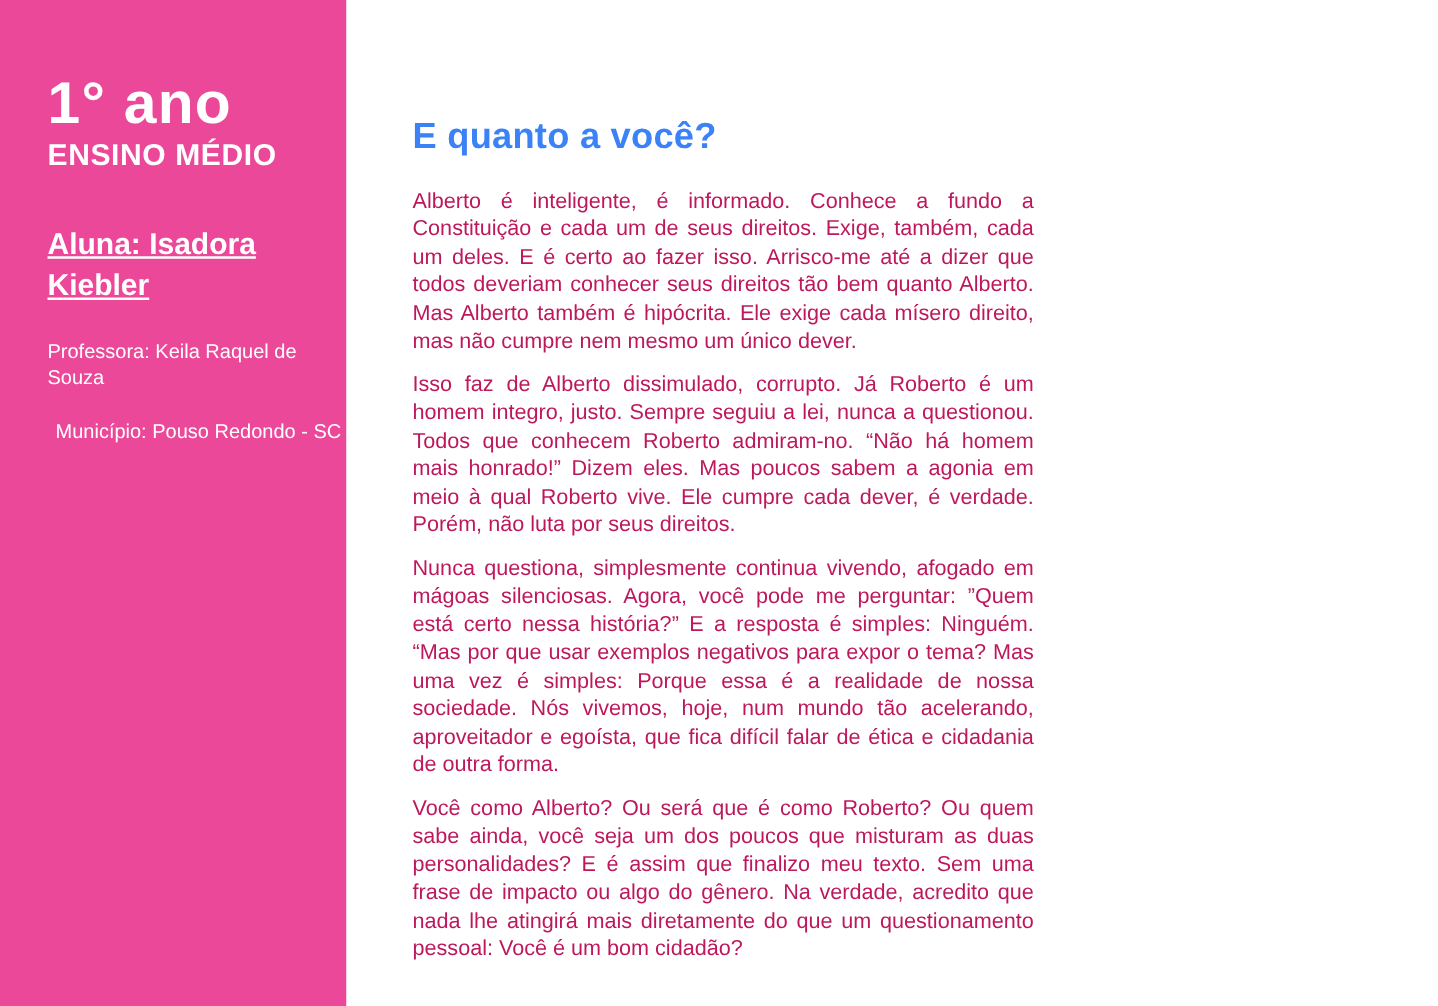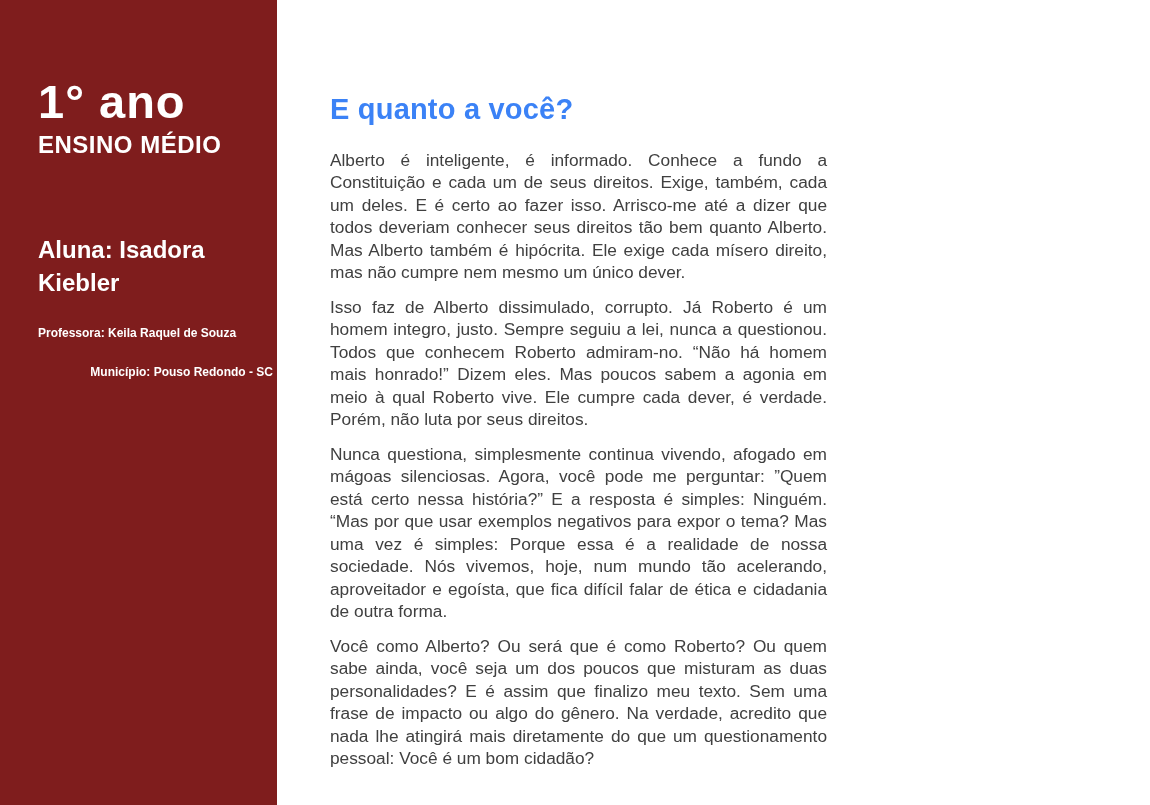--- a/index.html
+++ b/index.html
@@ -4,49 +4,49 @@
 <style>
   * { margin: 0; padding: 0; box-sizing: border-box; }
   html, body { width: 1150px; height: 805px; background: #ffffff; overflow: hidden; }
   body { font-family: "Liberation Sans", sans-serif; position: relative; }
 
   .page { position: absolute; inset: 0; width: 1150px; height: 805px; background: #ffffff; }
 
   
   .sidebar {
     position: absolute; left: 0; top: 0; width: 277px; height: 805px;
-    background: #7f1d1d; color: #ffffff;
-    padding: 78px 20px 0 38px;
+    background: #ec4899; color: #ffffff;
+    padding: 58px 20px 0 38px;
   }
   .grade {
     font-size: 47px; font-weight: 700; letter-spacing: 1px; line-height: 1.0;
   }
   .level {
     font-size: 24px; font-weight: 700; letter-spacing: 0.5px; margin-top: 6px;
   }
   .student {
-    margin-top: 74px; font-size: 24px; font-weight: 700; line-height: 1.38; width: 185px;
+    margin-top: 40px; font-size: 24px; font-weight: 700; line-height: 1.38; width: 185px; text-decoration: underline;
   }
   .meta {
-    font-size: 12px; font-weight: 700; line-height: 1.28;
+    font-size: 16px; font-weight: 400; line-height: 1.28;
   }
   .teacher { margin-top: 27px; width: 215px; }
   .school  { margin-top: 23px; width: 205px; }
   .city    { margin-top: 23px; width: 235px; text-align: right; }
 
   
   .content {
     position: absolute; left: 330px; top: 93px; width: 497px;
   }
   .article-title {
     font-size: 29px; font-weight: 700; color: #3b82f6; letter-spacing: 0.2px;
     margin-bottom: 23px;
   }
   .content p {
-    font-size: 17.3px; line-height: 1.3; color: #404040;
+    font-size: 17.3px; line-height: 1.3; color: #be185d;
     text-align: justify; margin-bottom: 12px;
   }
 
   
   .callout {
     position: absolute; left: 876px; top: 330px; width: 225px; height: 320px;
   }
   .callout svg { position: absolute; left: 0; top: 0; }
   .callout-text {
     position: absolute; left: 18px; top: 28px; width: 188px; height: 212px;

